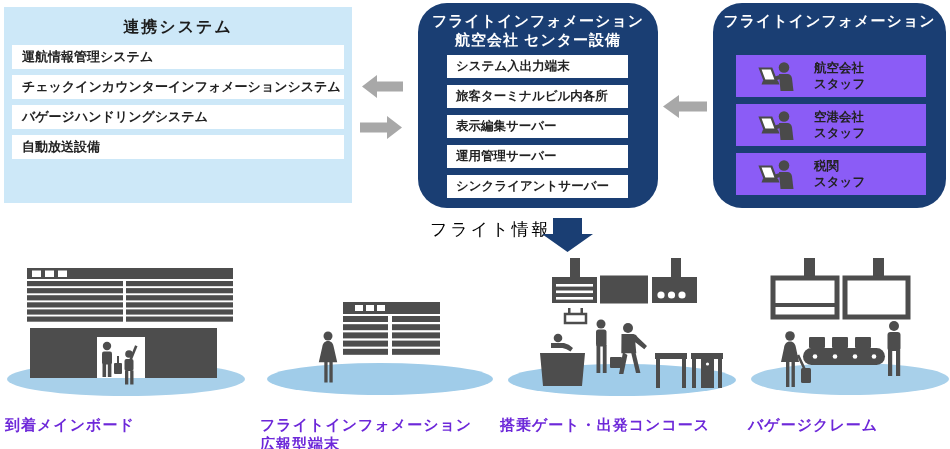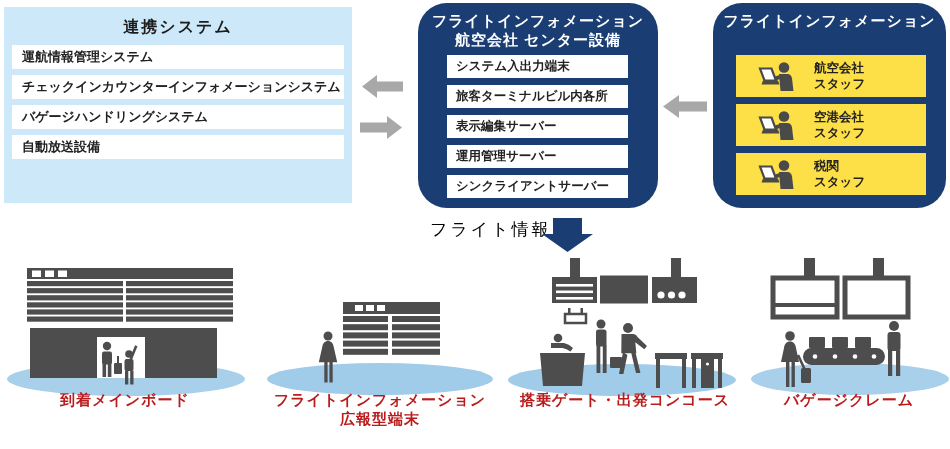--- a/index.html
+++ b/index.html
@@ -22,38 +22,38 @@
   .navy{background:#1a3e73;border-radius:29px;}
   #center-panel{left:418px;top:3px;width:240px;height:205px;}
   #terminal-panel{left:713px;top:3px;width:233px;height:205px;}
   .navy .panel-title{
     color:#fff;text-align:center;font-weight:bold;font-size:15px;line-height:19px;
     padding-top:8px;height:44px;letter-spacing:1px;
   }
   .navy .white-row{height:23px;line-height:23px;margin:0 0 7px 29px;width:181px;
     font-size:12.5px;padding-left:9px;box-sizing:border-box;}
   .staff-row{
-    position:relative;background:#fde047;height:42px;margin:0 0 7px 23px;width:190px;
+    position:relative;background:#8b5cf6;height:42px;margin:0 0 7px 23px;width:190px;
     display:flex;align-items:center;
   }
   .staff-row svg{margin-left:16px;}
   .staff-text{margin-left:14px;font-size:12.5px;font-weight:bold;color:#222;line-height:16px;}
   
   .flow-arrow{position:absolute;}
   
   #flight-info-label{
     position:absolute;left:430px;top:218px;font-size:17px;font-weight:normal;
     color:#000000;letter-spacing:3px;
   }
   #down-arrow{position:absolute;left:542px;top:218px;}
   
   .scene{position:absolute;}
   .scene-label{
-    position:absolute;top:390px;text-align:center;font-size:15px;font-weight:bold;
-    color:#b91c1c;line-height:19px;letter-spacing:1px;
+    position:absolute;top:415px;font-size:15px;font-weight:bold;
+    color:#6d28d9;line-height:19px;letter-spacing:1px;
   }
   #label-1{left:5px;width:240px;}
   #label-2{left:260px;width:240px;}
   #label-3{left:500px;width:250px;}
   #label-4{left:748px;width:202px;}
 </style>
 </head>
 <body>
 
 <div id="stage">

